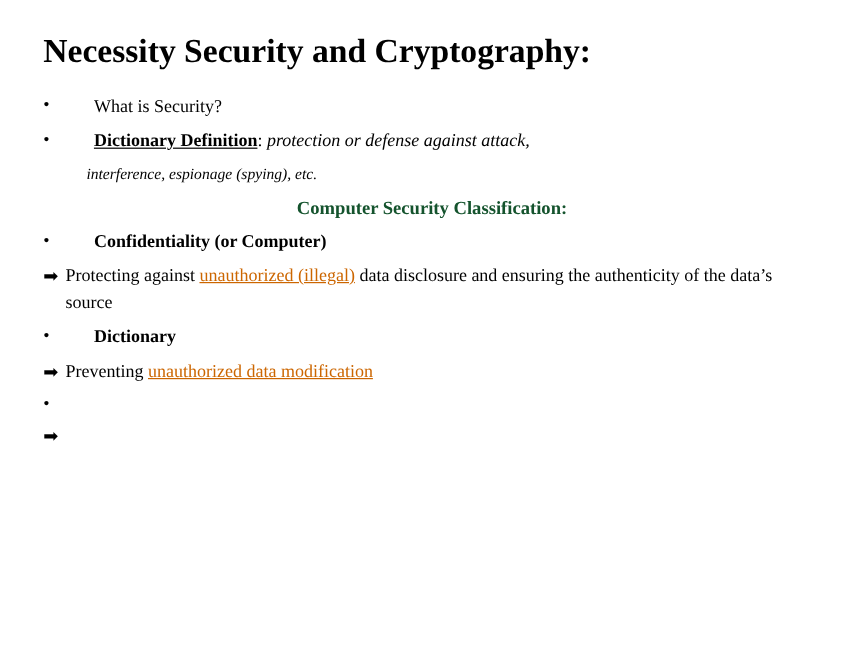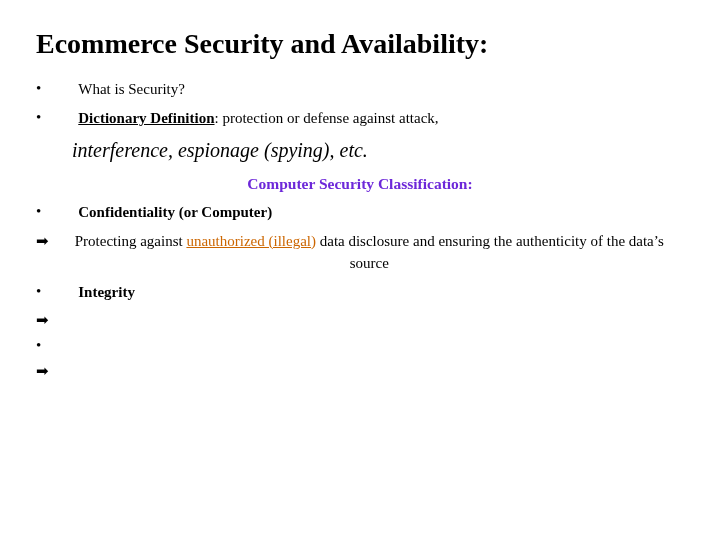--- a/index.html
+++ b/index.html
@@ -48,72 +48,72 @@
       line-height: 1.5;
       margin-left: 27px;
     }
 
     .bold {
       font-weight: bold;
       text-align: center;
     }
 
     .italic {
+      font-style: italic;
     }
 
     .underline {
       text-decoration: underline;
     }
 
     .orange {
       color: #cc6600;
     }
 
     .center-heading {
       text-align: center;
       font-weight: bold;
       font-size: 15.5px;
       margin: 10px 0 8px 0;
-      color: #6d28d9;
+      color: #14532d;
     }
 
     .arrow-item {
       display: flex;
       align-items: flex-start;
       margin-bottom: 6px;
       font-size: 15px;
       color: #000000;
     }
 
     .arrow-symbol {
       margin-right: 6px;
       flex-shrink: 0;
       font-size: 15px;
       margin-top: 2px;
     }
 
     .arrow-content {
       line-height: 1.5;
-      text-align: center;
     }
 
     .line-two {
       padding-left: 36px;
       font-style: italic;
-      font-size: 20px;
+      font-size: 13px;
       margin-bottom: 6px;
       line-height: 1.5;
     }
   </style>
 </head>
 <body>
 
 <div class="slide">
 
-  <div class="title">Ecommerce Security and Availability:</div>
+  <div class="title">Necessity Security and Cryptography:</div>
 
   <div class="bullet-item">
     <span class="bullet-dot">•</span>
     <span class="bullet-content">What is Security?</span>
   </div>
 
   <div class="bullet-item">
     <span class="bullet-dot">•</span>
     <span class="bullet-content">
       <span class="bold underline">Dictionary Definition</span><span>: </span><span class="italic">protection or defense against attack,</span>
@@ -135,26 +135,29 @@
   <div class="arrow-item">
     <span class="arrow-symbol">➡</span>
     <span class="arrow-content">
       Protecting against <span class="orange underline">unauthorized (illegal)</span> data disclosure and ensuring the authenticity of the data’s source
     </span>
   </div>
 
   <div class="bullet-item">
     <span class="bullet-dot">•</span>
     <span class="bullet-content">
-      <span class="bold">Integrity</span>
+      <span class="bold">Dictionary</span>
     </span>
   </div>
 
   <div class="arrow-item">
     <span class="arrow-symbol">➡</span>
+    <span class="arrow-content">
+      Preventing <span class="orange underline">unauthorized data modification</span>
+    </span>
   </div>
 
   <div class="bullet-item">
     <span class="bullet-dot">•</span>
   </div>
 
   <div class="arrow-item">
     <span class="arrow-symbol">➡</span>
   </div>
 

